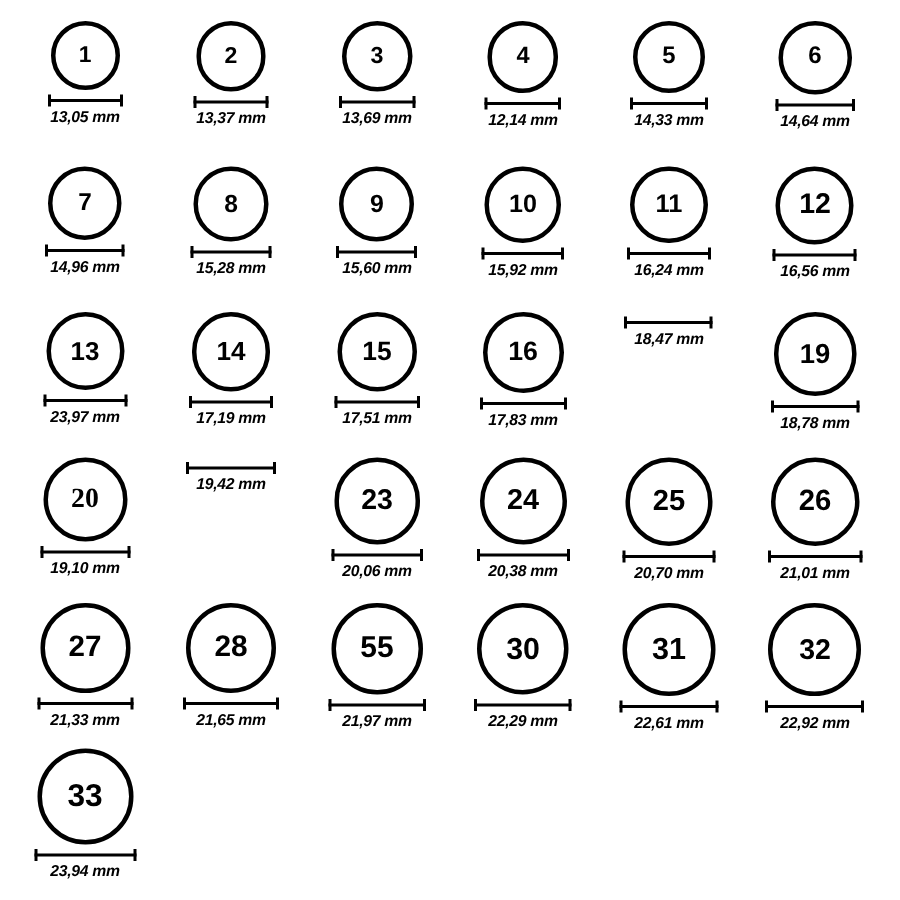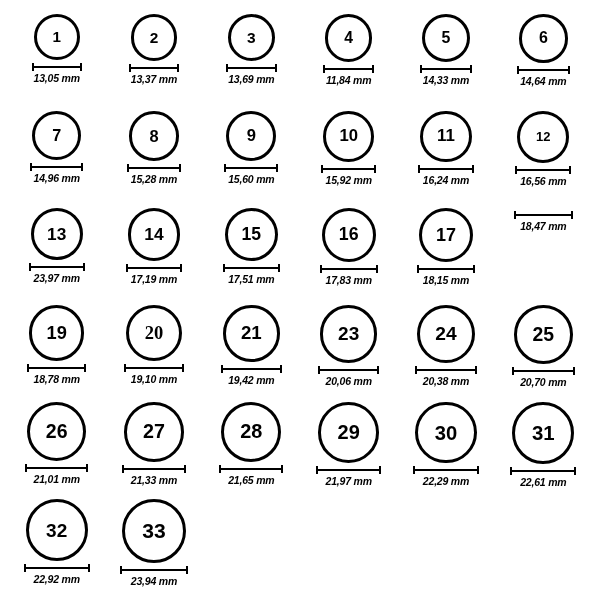--- a/index.html
+++ b/index.html
@@ -134,21 +134,21 @@
       <div class="cell">
         <div class="ring" style="width: 47.6px; height: 47.6px; font-size: 15.7px;">
           <span>4</span>
         </div>
         <div class="dim">
           <div class="caliper" style="width: 51.6px;">
             <div class="bar"></div>
             <div class="tick left"></div>
             <div class="tick right"></div>
           </div>
-          <div class="label">11,84 mm</div>
+          <div class="label">12,14 mm</div>
         </div>
       </div>
       <div class="cell">
         <div class="ring" style="width: 48.1px; height: 48.1px; font-size: 15.9px;">
           <span>5</span>
         </div>
         <div class="dim">
           <div class="caliper" style="width: 52.1px;">
             <div class="bar"></div>
             <div class="tick left"></div>
@@ -229,21 +229,21 @@
         <div class="dim">
           <div class="caliper" style="width: 55.3px;">
             <div class="bar"></div>
             <div class="tick left"></div>
             <div class="tick right"></div>
           </div>
           <div class="label">16,24 mm</div>
         </div>
       </div>
       <div class="cell">
-        <div class="ring" style="width: 51.8px; height: 51.8px; font-size: 13px;">
+        <div class="ring" style="width: 51.8px; height: 51.8px; font-size: 19px;">
           <span>12</span>
         </div>
         <div class="dim">
           <div class="caliper" style="width: 55.8px;">
             <div class="bar"></div>
             <div class="tick left"></div>
             <div class="tick right"></div>
           </div>
           <div class="label">16,56 mm</div>
         </div>
@@ -294,33 +294,20 @@
         <div class="dim">
           <div class="caliper" style="width: 57.9px;">
             <div class="bar"></div>
             <div class="tick left"></div>
             <div class="tick right"></div>
           </div>
           <div class="label">17,83 mm</div>
         </div>
       </div>
       <div class="cell">
-        <div class="ring" style="width: 54.4px; height: 54.4px; font-size: 18px;">
-          <span>17</span>
-        </div>
-        <div class="dim">
-          <div class="caliper" style="width: 58.4px;">
-            <div class="bar"></div>
-            <div class="tick left"></div>
-            <div class="tick right"></div>
-          </div>
-          <div class="label">18,15 mm</div>
-        </div>
-      </div>
-      <div class="cell">
         <div class="dim">
           <div class="caliper" style="width: 59px;">
             <div class="bar"></div>
             <div class="tick left"></div>
             <div class="tick right"></div>
           </div>
           <div class="label">18,47 mm</div>
         </div>
       </div>
       <div class="cell">
@@ -343,23 +330,20 @@
         <div class="dim">
           <div class="caliper" style="width: 60px;">
             <div class="bar"></div>
             <div class="tick left"></div>
             <div class="tick right"></div>
           </div>
           <div class="label">19,10 mm</div>
         </div>
       </div>
       <div class="cell">
-        <div class="ring" style="width: 56.5px; height: 56.5px; font-size: 18.7px;">
-          <span>21</span>
-        </div>
         <div class="dim">
           <div class="caliper" style="width: 60.5px;">
             <div class="bar"></div>
             <div class="tick left"></div>
             <div class="tick right"></div>
           </div>
           <div class="label">19,42 mm</div>
         </div>
       </div>
       <div class="cell">
@@ -435,21 +419,21 @@
           <div class="caliper" style="width: 64.2px;">
             <div class="bar"></div>
             <div class="tick left"></div>
             <div class="tick right"></div>
           </div>
           <div class="label">21,65 mm</div>
         </div>
       </div>
       <div class="cell">
         <div class="ring" style="width: 60.7px; height: 60.7px; font-size: 20px;">
-          <span>29</span>
+          <span>55</span>
         </div>
         <div class="dim">
           <div class="caliper" style="width: 64.7px;">
             <div class="bar"></div>
             <div class="tick left"></div>
             <div class="tick right"></div>
           </div>
           <div class="label">21,97 mm</div>
         </div>
       </div>

